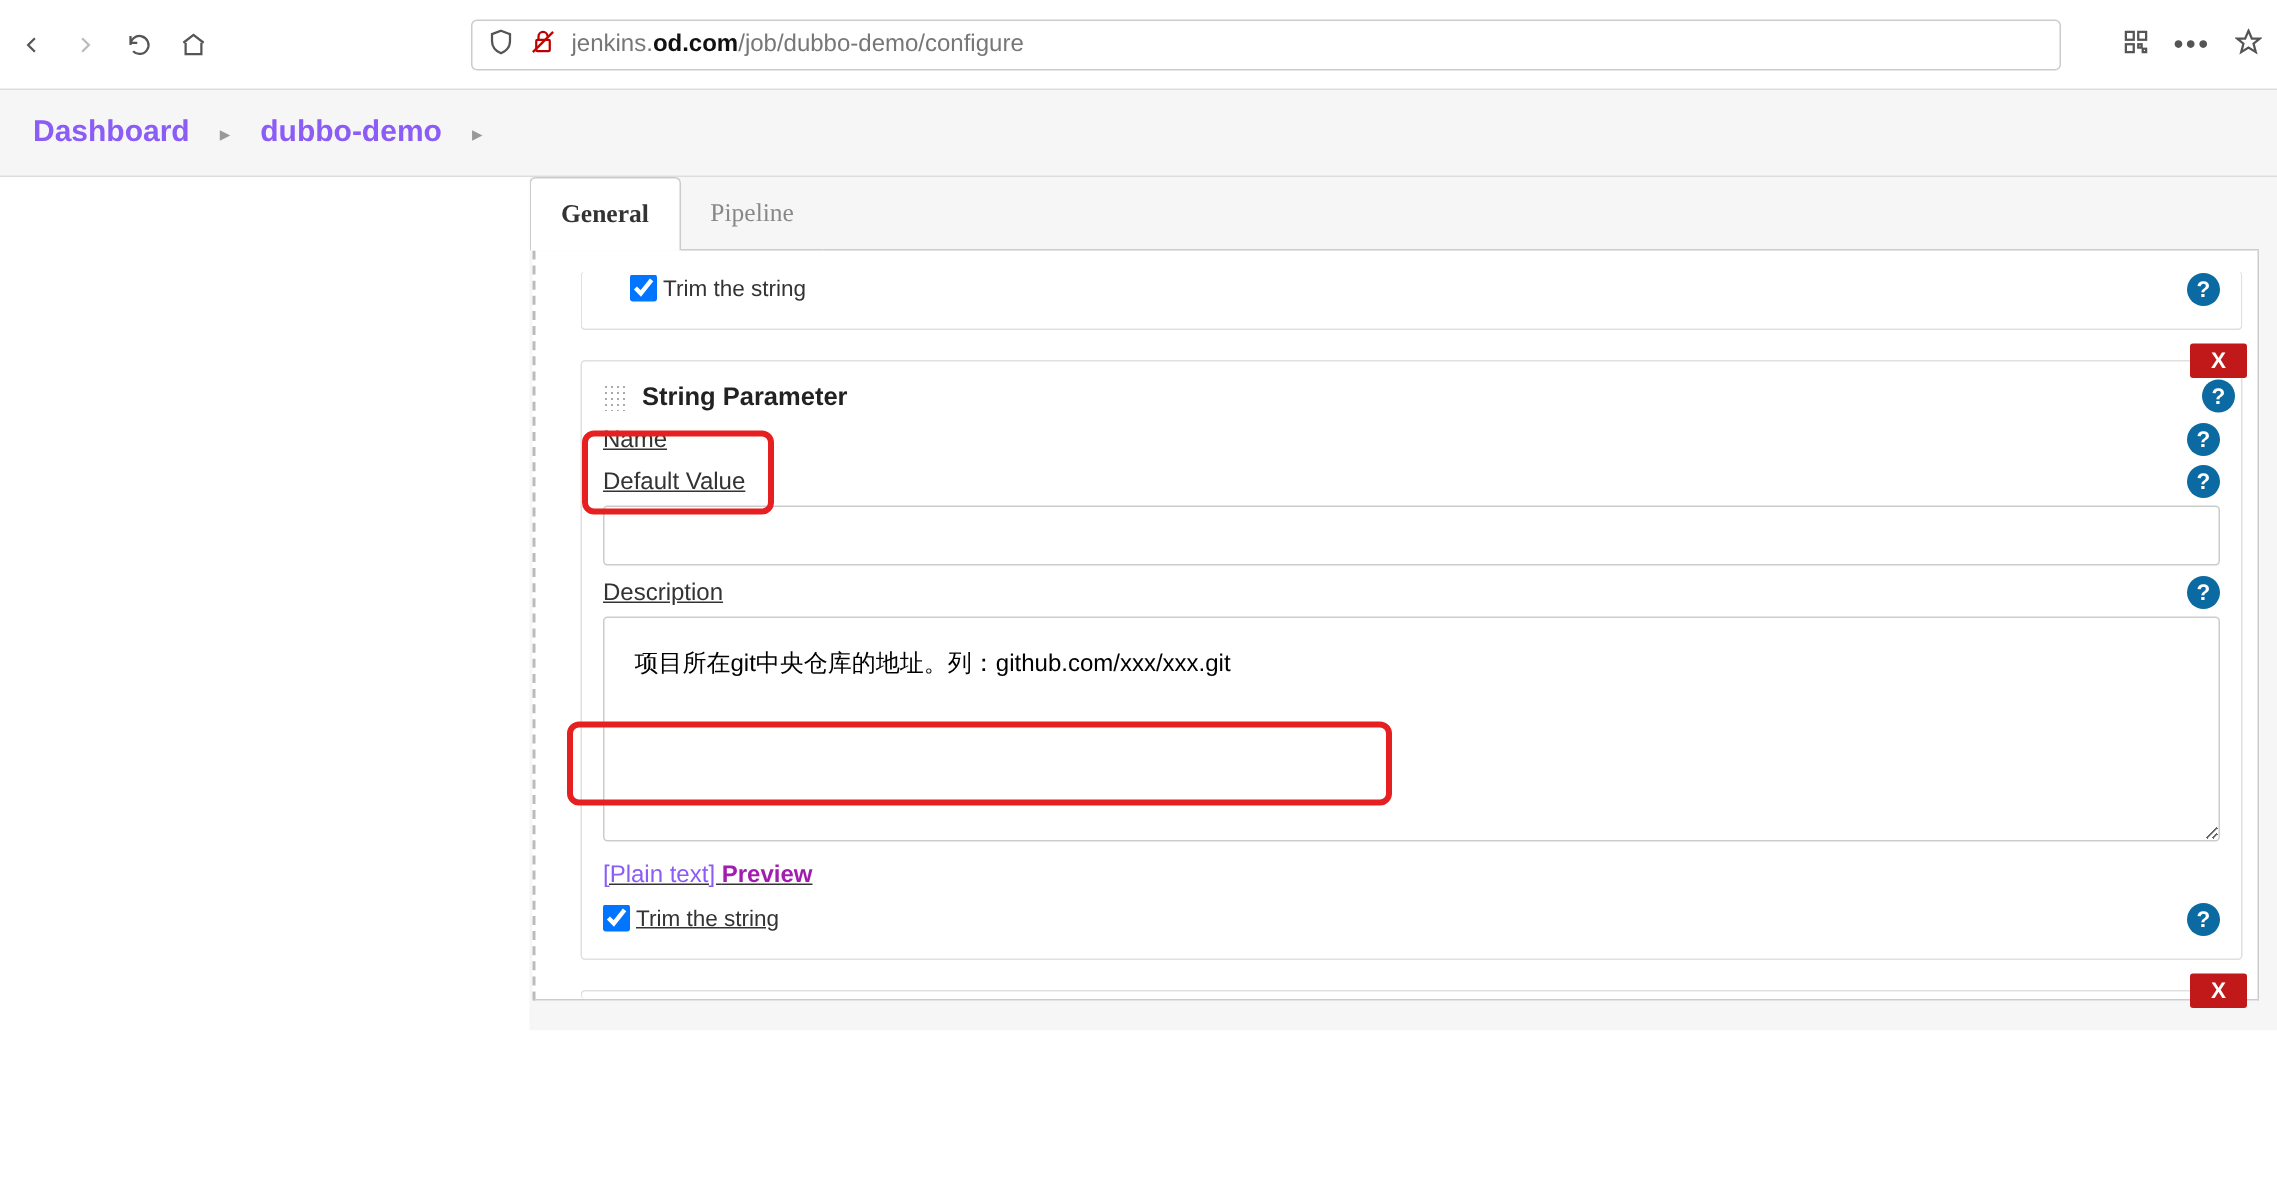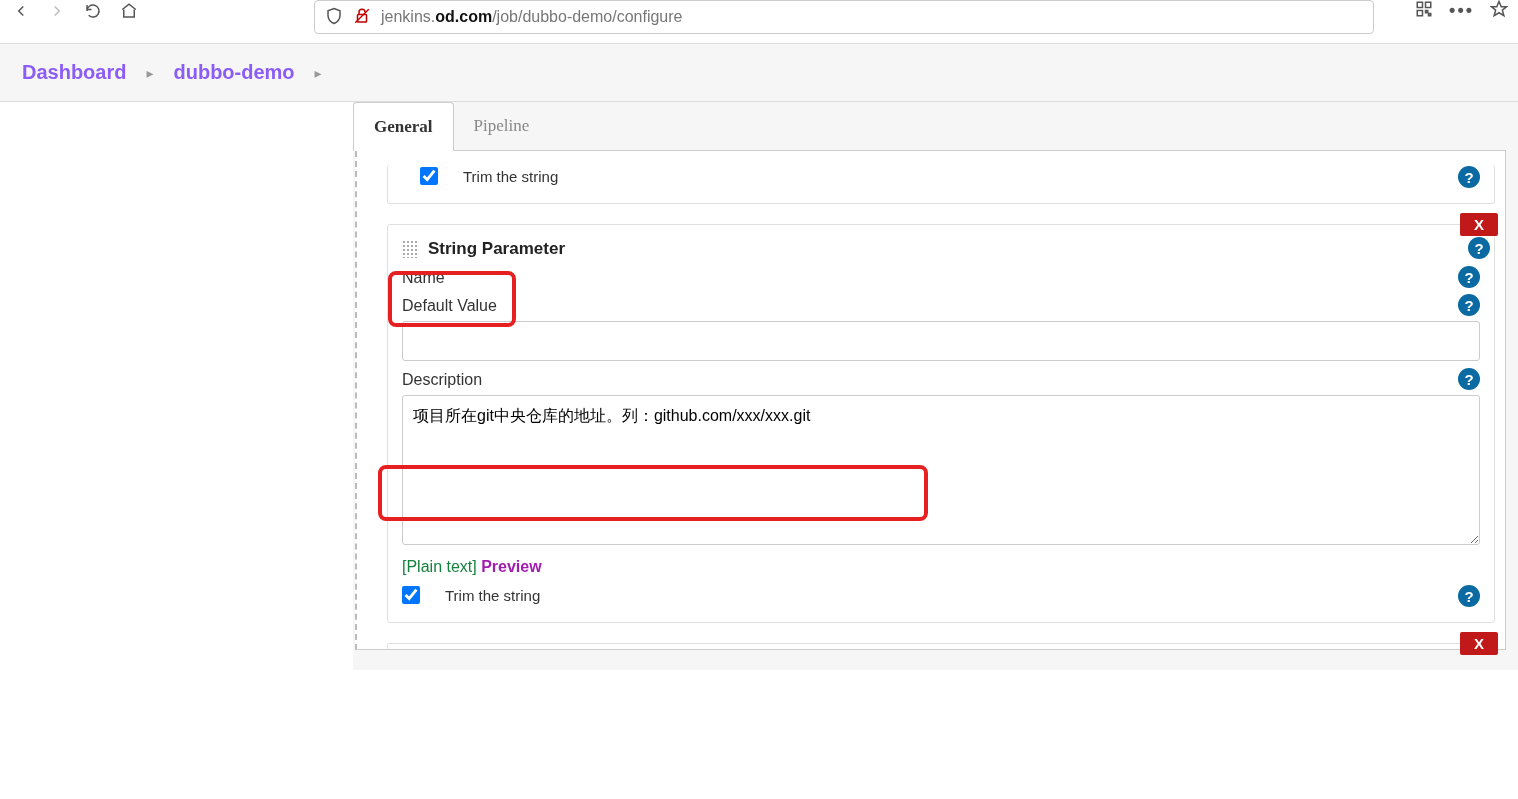--- a/index.html
+++ b/index.html
@@ -1,19 +1,19 @@
 <!DOCTYPE html>
 <html><head>
 <meta charset="utf-8">
 <style>
   * { box-sizing: border-box; margin: 0; padding: 0; }
   body { font-family: -apple-system, "Segoe UI", Helvetica, Arial, sans-serif; font-size: 15px; color: #333; background: #fff; }
 
   
-  .browser-bar { height: 44px; display: flex; align-items: flex-start; padding: 0 10px; gap: 14px; border-bottom: 1px solid #ddd; }
+  .browser-bar { height: 60px; display: flex; align-items: center; padding: 0 10px; gap: 14px; border-bottom: 1px solid #ddd; }
   .nav-btn { width: 22px; height: 22px; display:flex; align-items:center; justify-content:center; color:#555; cursor:pointer; }
   .nav-btn.disabled { color:#bbb; }
   .url-box { flex: 0 1 1060px; height: 34px; border: 1px solid #ccc; border-radius: 4px; display:flex; align-items:center; padding: 0 10px; gap:10px; margin-left: 160px; }
   .url-box .shield { color:#555; }
   .url-box .slashlock { color:#b00; }
   .url-text { color:#777; font-size:16px; }
   .url-text b { color:#111; font-weight:600; }
   .right-icons { margin-left:auto; display:flex; gap:16px; color:#555; align-items:center; }
   .dots { letter-spacing:2px; font-weight:bold; font-size:18px; }
 
@@ -37,31 +37,31 @@
   
   .config-body { border-left: 2px dashed #bbb; margin-left: 2px; padding: 14px 0 0 20px; background:#fff; border-right:1px solid #ccc; border-bottom:1px solid #ccc;}
   .block { border:1px solid #e0e0e0; border-radius:3px; padding: 14px 14px 18px 14px; margin: 0 10px 20px 10px; position:relative; background:#fff;}
   .block-hdr { display:flex; align-items:center; gap:10px; margin-bottom: 6px;}
   .grip { width:16px; height:18px; display:inline-block;
           background-image: radial-gradient(#aaa 1px, transparent 1px);
           background-size: 4px 4px; }
   .block-title { font-weight:700; font-size:17px; color:#222;}
   .x-btn { position:absolute; top:-12px; right:-4px; background:#c11919; color:#fff; font-weight:700; padding: 3px 14px; border-radius:2px; font-size:15px; cursor:pointer;}
   .help { width:22px; height:22px; border-radius:50%; background:#0b6aa2; color:#fff; font-weight:700; display:inline-flex; align-items:center; justify-content:center; font-size:15px; cursor:pointer; position:absolute; }
-  .row { margin: 10px 0 0 0; }
+  .row { margin: 10px 0 0 0; text-decoration: underline; }
   .row-label { color:#333; font-size:16px; margin-bottom:6px; }
   .row-label.with-help { position:relative; }
   .row-label .help { right: 0px; top:-3px; }
   input.txt { width:100%; height:40px; border:1px solid #ccc; border-radius:3px; padding: 0 10px; font-size:16px; font-family:inherit;}
-  textarea.txt { width:100%; height:150px; border:1px solid #ccc; border-radius:3px; padding: 10px; font-size:16px; font-family:inherit; resize: both;}
-  .check-row { display:flex; align-items:center; gap:25px; position:relative;}
+  textarea.txt { width:100%; height:150px; border:1px solid #ccc; border-radius:3px; padding: 20px; font-size:16px; font-family:inherit; resize: both;}
+  .check-row { display:flex; align-items:center; gap:4px; position:relative;}
   .check-row input[type=checkbox]{ width:18px; height:18px; }
   .check-row .help { right: 0px; top: -1px; }
   .plain-prev { margin-top:10px; font-size:16px;}
-  .plain-prev .plain { color:#15803d; }
+  .plain-prev .plain { color:#8b5cf6; }
   .plain-prev .prev { color:#a21caf; font-weight:600; cursor:pointer;}
 
   
   .anno { position:absolute; border:4px solid #e62020; border-radius:8px; pointer-events:none; }
   .anno1 { left: 0px;  top: 46px;  width: 128px; height: 56px; }  
   .anno2 { left: -10px; top: 240px; width: 550px; height: 56px; }  
   .anno3 { left: 0px;  top: 450px;   width: 40px;  height: 40px; }  
 
   .block .help-top { right: 4px; top: 12px; }
   .top-trim { padding: 2px 14px 18px 28px;}

